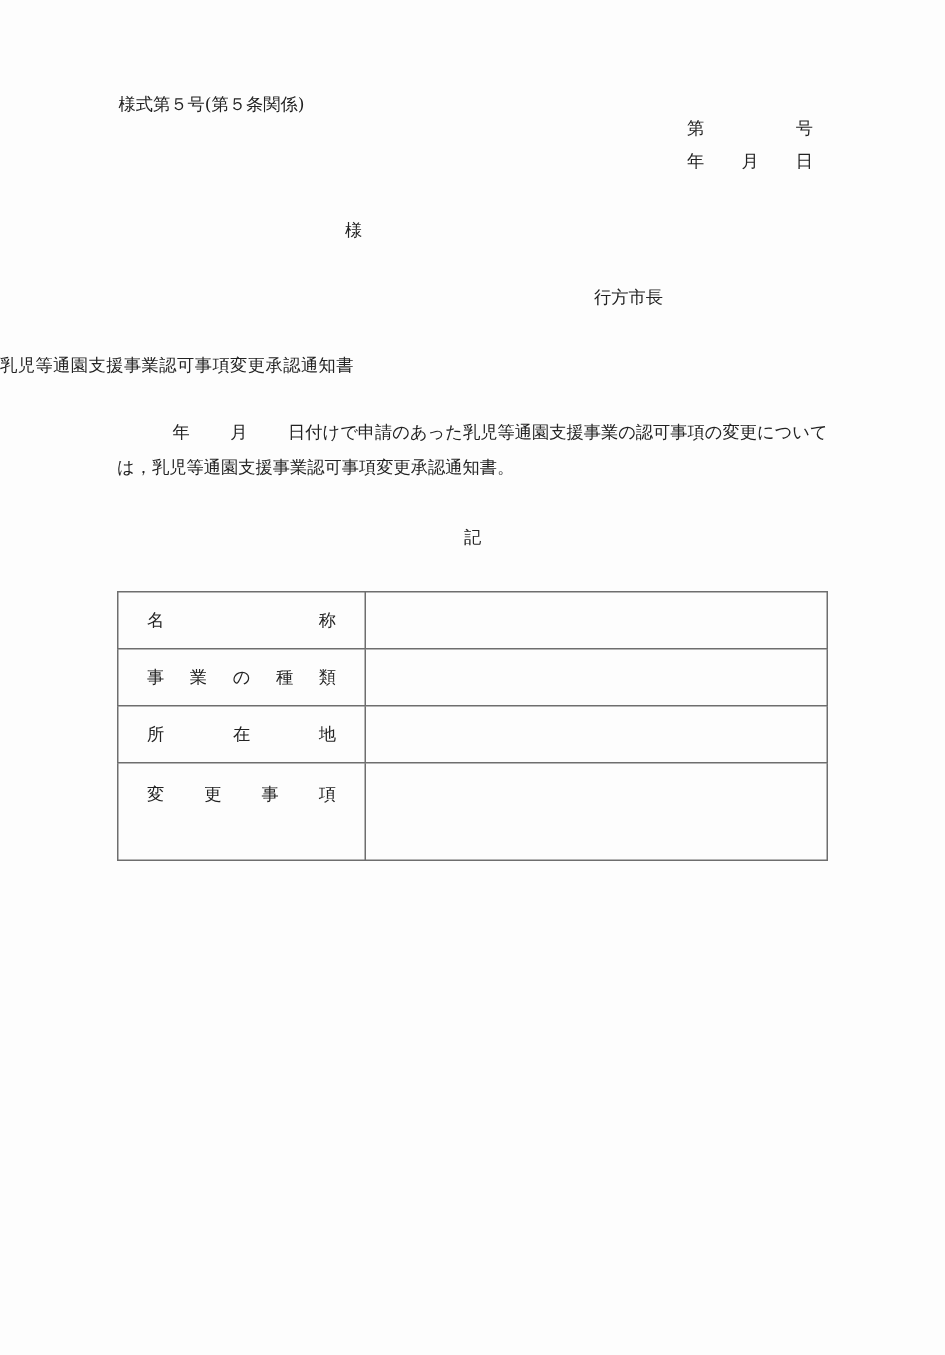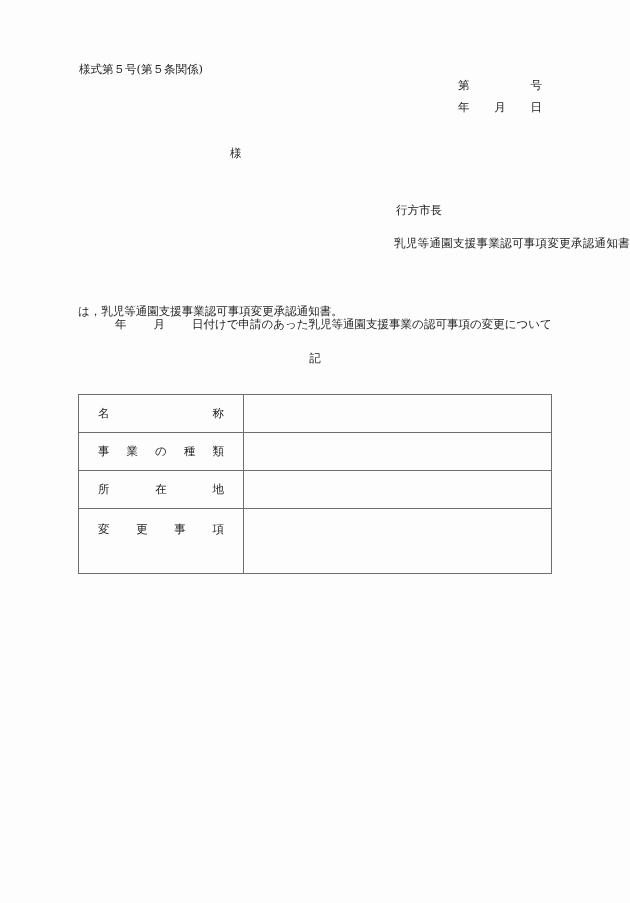--- a/index.html
+++ b/index.html
@@ -3,23 +3,23 @@
 <meta charset="utf-8">
 <style>
   html, body { margin:0; padding:0; }
   body { width:630px; height:903px; background:#fdfdfd; position:relative; overflow:hidden;
          font-family:"DejaVu Serif","Liberation Serif",serif; color:#222; font-size:11.5px; }
   .abs { position:absolute; white-space:nowrap; }
   .form-no { left:79px; top:62px; }
   .num-line { left:458px; top:78px; width:84px; display:flex; justify-content:space-between; }
   .date-line { left:458px; top:100px; width:84px; display:flex; justify-content:space-between; }
   .addressee { left:230px; top:146px; }
-  .sender { left:396px; top:203px; }
-  .title { left:0; width:630px; text-align:right; top:236px; letter-spacing:0.3px; }
-  .body1 { left:78px; top:281px; width:474px;margin-top:36px; }
+  .sender { left:396px; top:191px; }
+  .title { left:0; width:630px; text-align:left; top:236px; letter-spacing:0.3px; }
+  .body1 { left:78px; top:281px; width:474px; }
   .body1 .lead { display:inline-block; width:37px; }
   .body1 .gap { display:inline-block; width:27px; }
   .body2 { left:78px; top:304px; }
   .ki { left:0; width:630px; text-align:center; top:351px; }
   table.detail { position:absolute; left:78px; top:394px; width:474px; border-collapse:collapse; }
   table.detail td { border:1px solid #6e6e6e; padding:0; }
   table.detail td.label { width:164px; }
   .lbl { display:flex; justify-content:space-between; padding:0 19px 0 19px; }
   tr.r1 td { height:37px; }
   tr.r2 td { height:37px; }

